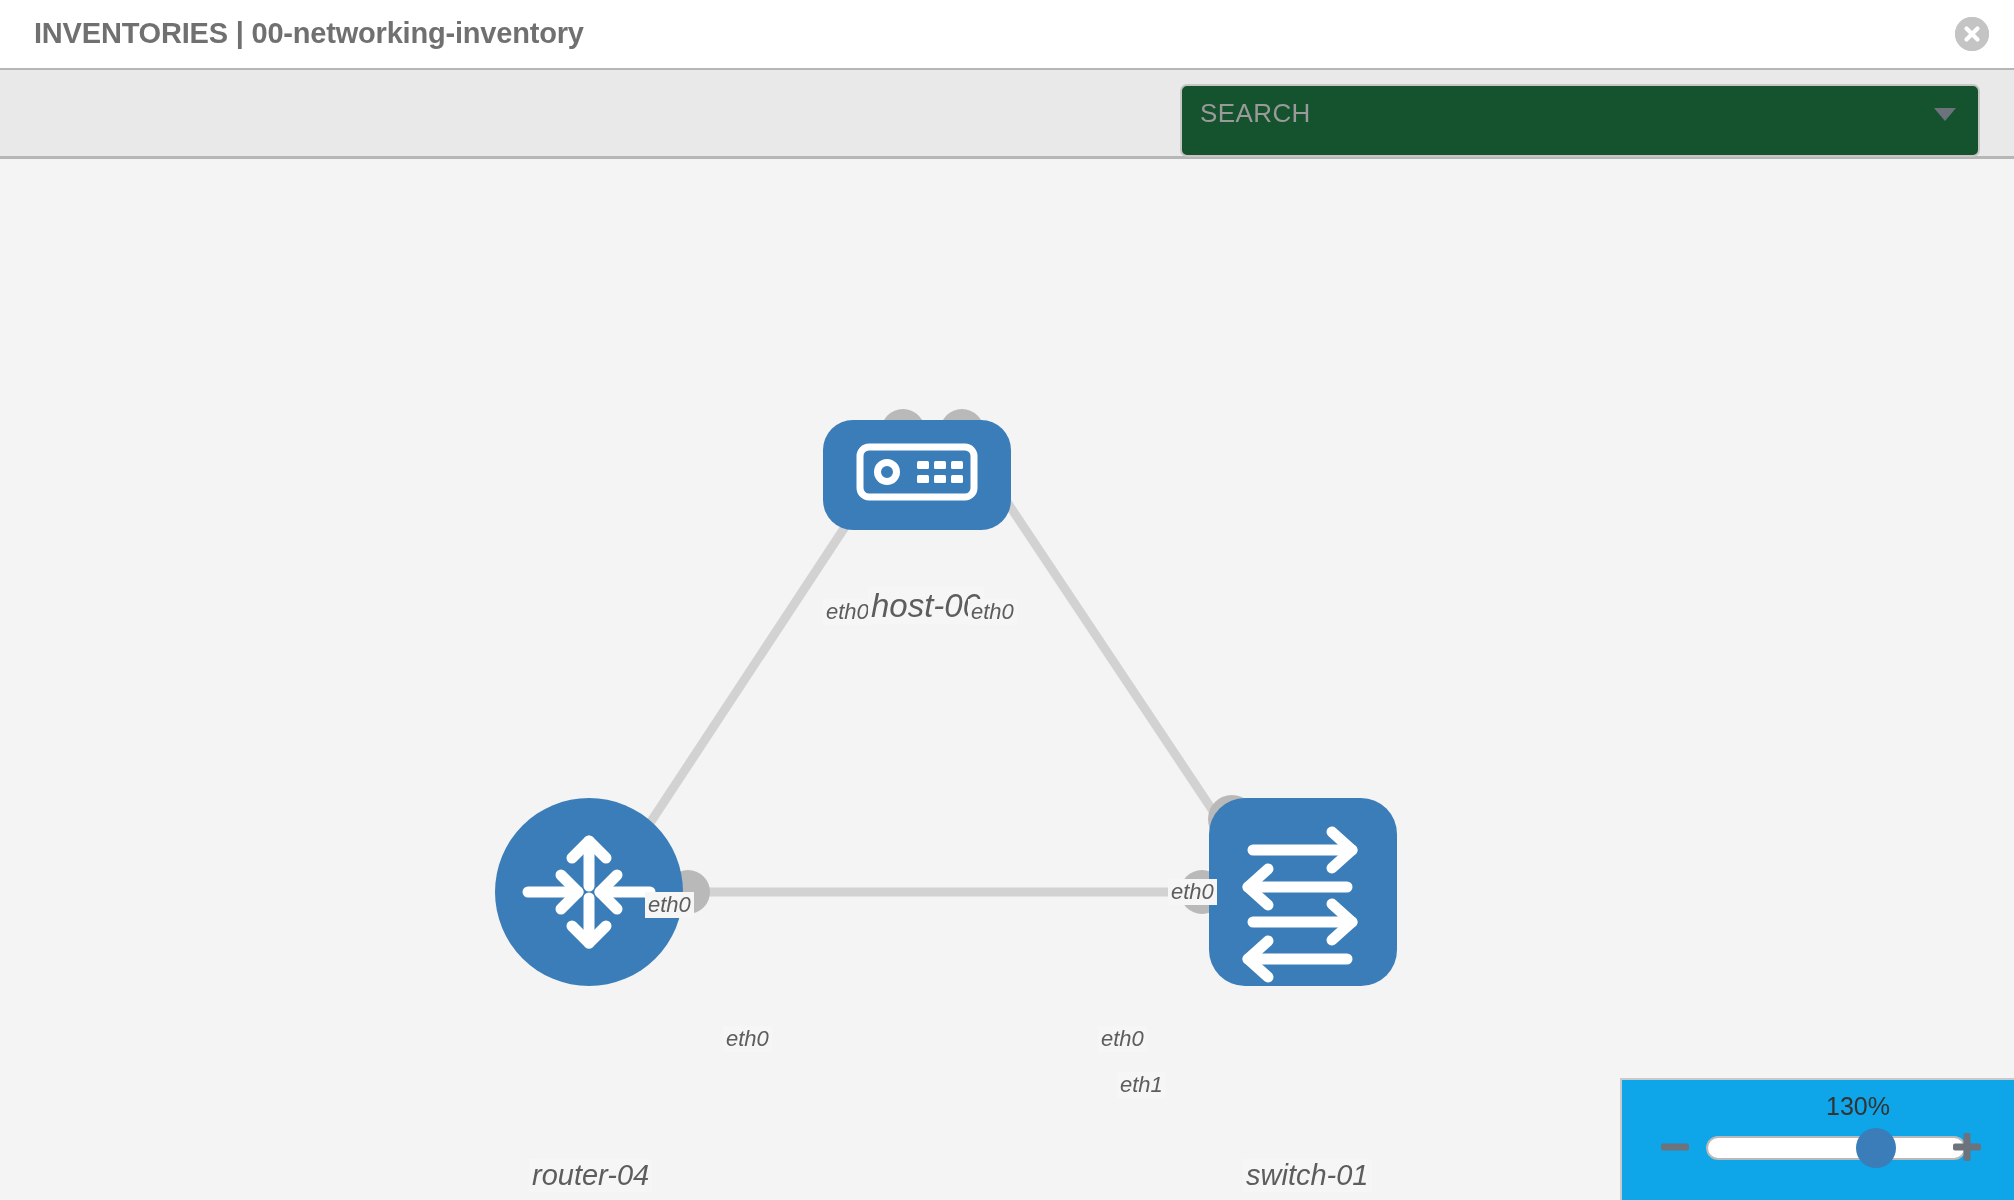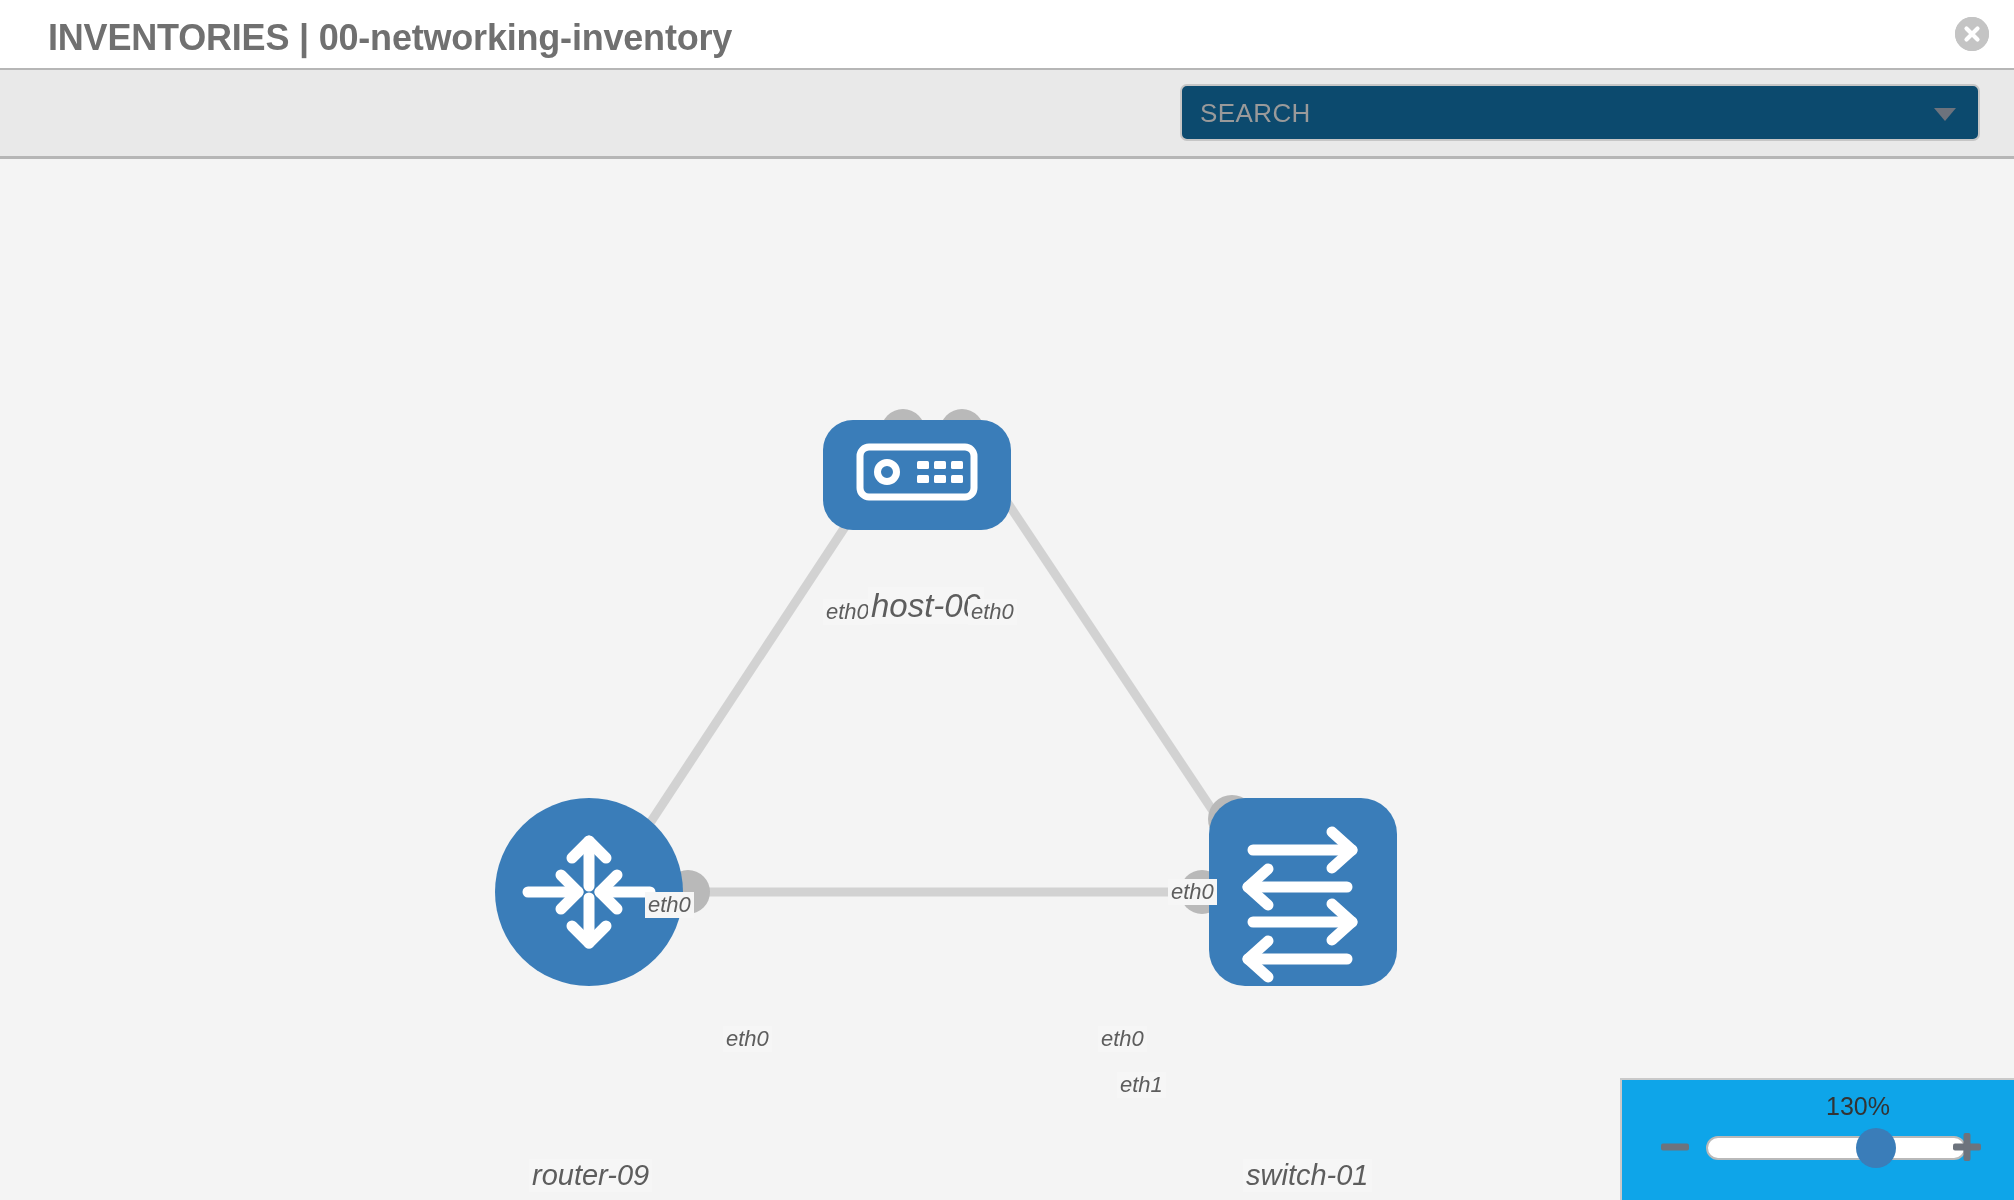--- a/index.html
+++ b/index.html
@@ -19,23 +19,23 @@
   .header {
     position: absolute;
     top: 0; left: 0;
     width: 2014px;
     height: 68px;
     background: #ffffff;
     box-sizing: border-box;
   }
   .page-title {
     position: absolute;
-    left: 48px;
+    left: 34px;
     top: 17px;
-    font-size: 36px;
+    font-size: 29px;
     font-weight: bold;
     color: #707070;
     letter-spacing: -0.2px;
     white-space: nowrap;
   }
   .close-btn {
     position: absolute;
     right: 25px;
     top: 17px;
     width: 34px;
@@ -95,22 +95,22 @@
     cursor: pointer;
   }
   .tool-icon.wrench { left: 1036px; }
   .tool-icon.key    { left: 1104px; }
 
   .search-box {
     position: absolute;
     left: 1180px;
     top: 14px;
     width: 800px;
-    height: 57px;
-    background: #0c4a6e;
+    height: 73px;
+    background: #14532d;
     border: 2px solid #c6c6c6;
     border-radius: 7px;
     box-sizing: border-box;
     cursor: text;
   }
   .search-box .label {
     position: absolute;
     left: 18px;
     top: 12px;
     font-size: 26px;
@@ -319,21 +319,21 @@
   <div class="nlabel host" style="left:868px;  top:428px;">host-00</div>
   <div class="nlabel iface" style="left:968px;  top:440px;">eth0</div>
 
   <div class="nlabel iface" style="left:645px;  top:733px;">eth0</div>
   <div class="nlabel iface" style="left:1168px; top:720px;">eth0</div>
 
   <div class="nlabel iface" style="left:723px;  top:867px;">eth0</div>
   <div class="nlabel iface" style="left:1098px; top:867px;">eth0</div>
   <div class="nlabel iface" style="left:1117px; top:913px;">eth1</div>
 
-  <div class="nlabel device" style="left:529px;  top:1000px;">router-09</div>
+  <div class="nlabel device" style="left:529px;  top:1000px;">router-04</div>
   <div class="nlabel device" style="left:1243px; top:1000px;">switch-01</div>
 </div>
 
 <div class="zoom-panel">
   <div class="zoom-level">130%</div>
 
   <div class="zoom-minus">
     <svg width="34" height="34" viewBox="0 0 34 34">
       <rect x="3" y="13.5" width="28" height="7" rx="2" fill="#6d737d"></rect>
     </svg>

